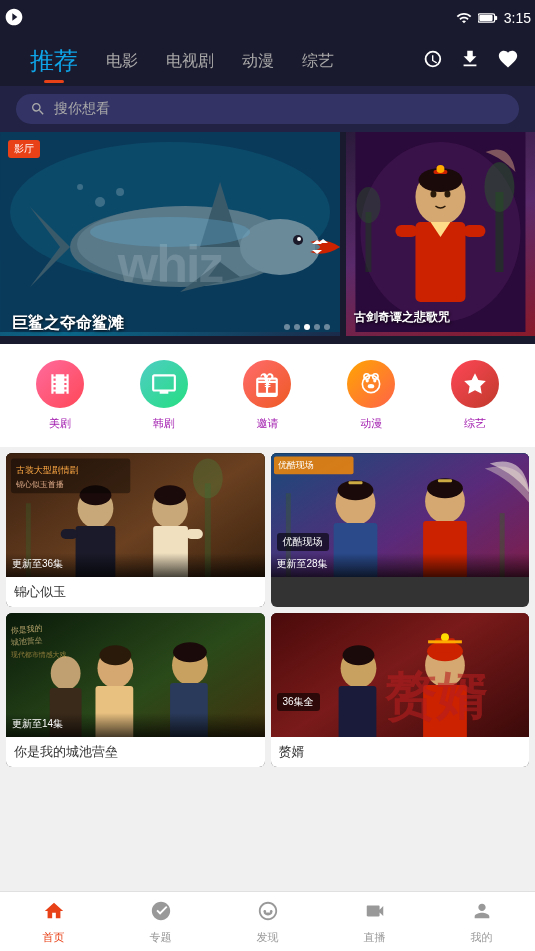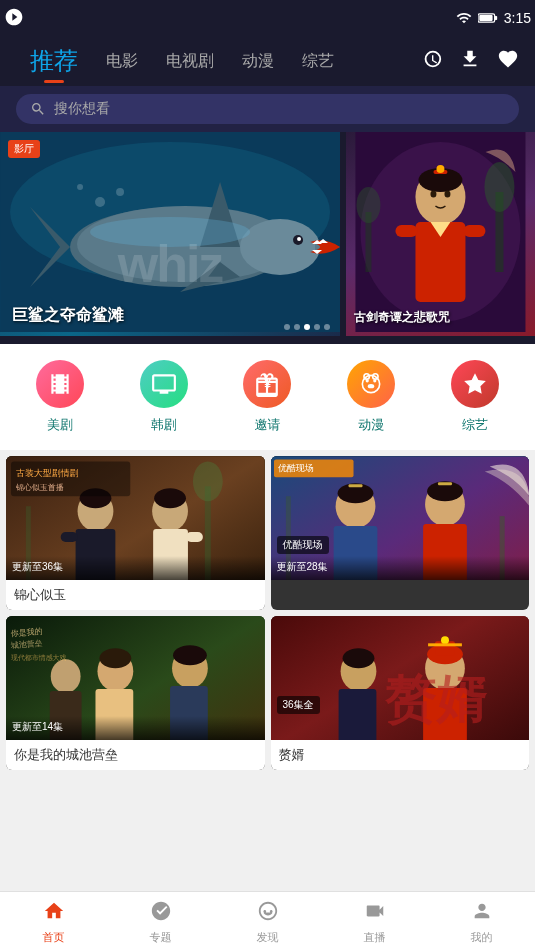--- a/index.html
+++ b/index.html
@@ -107,21 +107,21 @@
     }
     .hero-main-img {
       width: 100%;
       height: 200px;
       background: linear-gradient(160deg, #0d3b6e 0%, #1a7fa0 40%, #2a5a80 70%, #0a2040 100%);
       position: relative;
       overflow: hidden;
     }
     .hero-main-title {
       position: absolute;
-      bottom: 10px;
+      bottom: 2px;
       left: 12px;
       color: white;
       font-size: 16px;
       font-weight: bold;
       text-shadow: 1px 1px 3px rgba(0,0,0,0.8);
     }
     .hero-badge {
       position: absolute;
       top: 8px;
       left: 8px;
@@ -181,22 +181,22 @@
     .category-icon {
       width: 48px;
       height: 48px;
       border-radius: 50%;
       display: flex;
       align-items: center;
       justify-content: center;
       font-size: 22px;
     }
     .category-label {
-      font-size: 13px;
-      color: #0f766e;
+      font-size: 11px;
+      color: #a21caf;
     }
     .icon-meiju { background: linear-gradient(135deg, #ff6b9d, #ff4757); }
     .icon-hanju { background: linear-gradient(135deg, #4ecdc4, #26de81); }
     .icon-invite { background: linear-gradient(135deg, #ff6b6b, #ee5a24); }
     .icon-dongman { background: linear-gradient(135deg, #ffa502, #ff6348); }
     .icon-zongyi { background: linear-gradient(135deg, #ff4757, #c0392b); }
 
     
     .content-section {
       background: #f0f0f0;

